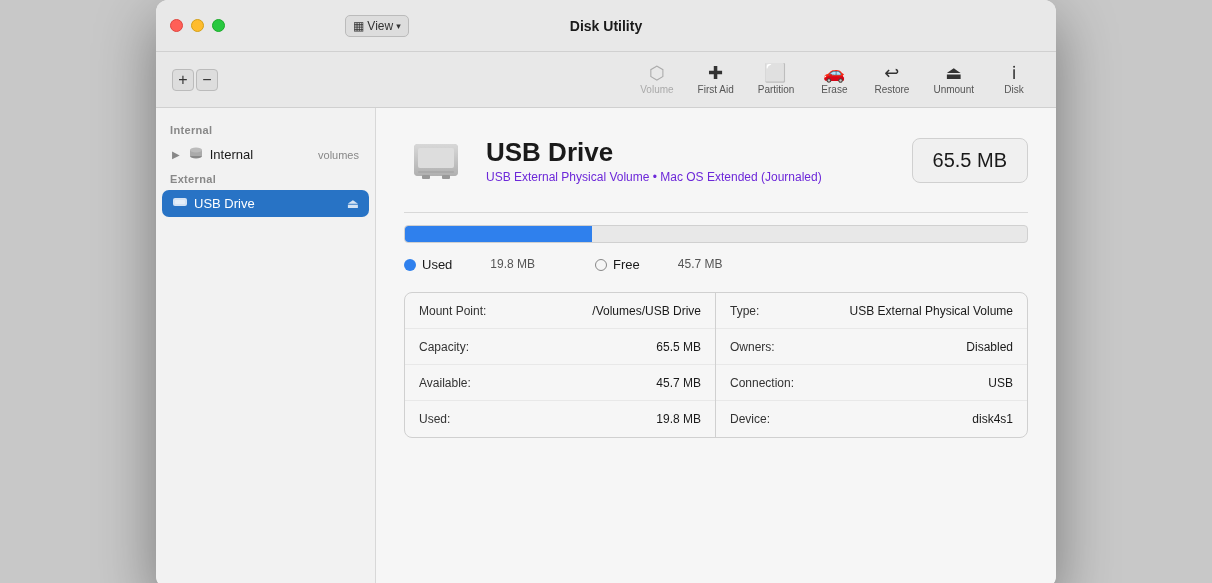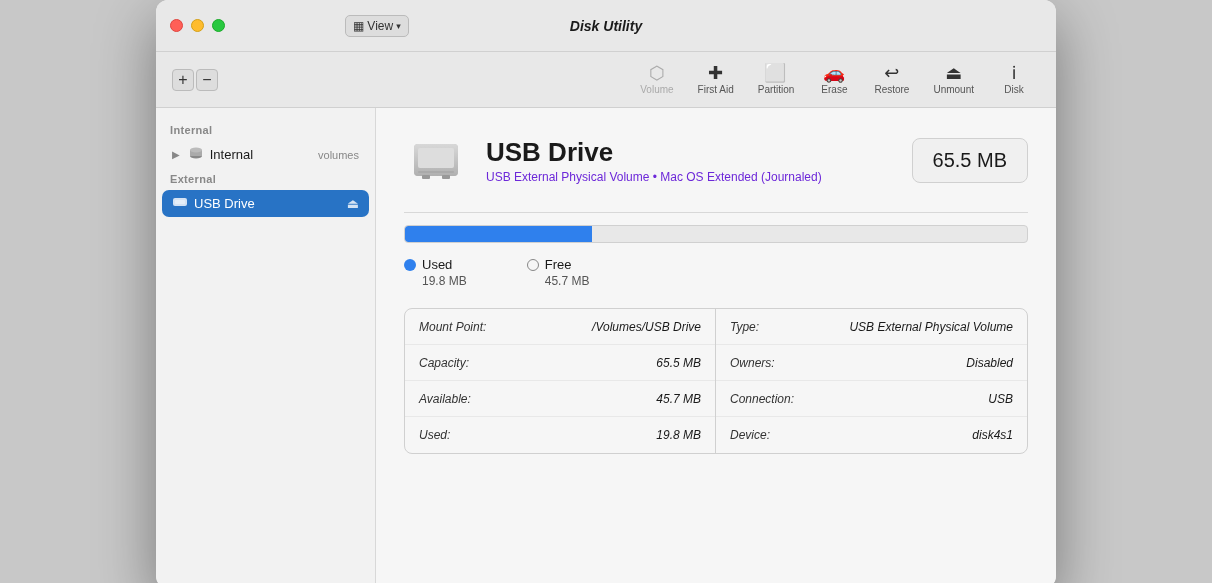--- a/index.html
+++ b/index.html
@@ -49,21 +49,20 @@
     .traffic-light.minimize { background: #febc2e; border: 1px solid #d4a017; }
     .traffic-light.maximize { background: #28c840; border: 1px solid #1aab29; }
 
     .titlebar-center {
       position: absolute;
       left: 50%;
       transform: translateX(-50%);
       display: flex;
       align-items: flex-end;
       gap: 8px;
-      font-style: italic;
     }
 
     .titlebar-title {
       font-size: 14px;
       font-weight: 600;
       color: #1a1a1a;
     }
 
     .titlebar-left {
       display: flex;
@@ -297,22 +296,22 @@
     }
 
     .usage-legend {
       display: flex;
       gap: 60px;
       margin-bottom: 20px;
     }
 
     .legend-item {
       display: flex;
-      flex-direction: column;
-      gap: 2px;
+      flex-direction: row;
+      gap: 20px;
       justify-content: center;
     }
 
     .legend-label-row {
       display: flex;
       align-items: center;
       gap: 6px;
     }
 
     .legend-dot {
@@ -337,21 +336,20 @@
       padding-left: 18px;
     }
 
     
     .info-table {
       border: 1px solid #d0d0d0;
       border-radius: 8px;
       overflow: hidden;
       display: grid;
       grid-template-columns: 1fr 1fr;
-      font-style: italic;
     }
 
     .info-col {
       display: flex;
       flex-direction: column;
     }
 
     .info-col:first-child {
       border-right: 1px solid #d0d0d0;
     }

